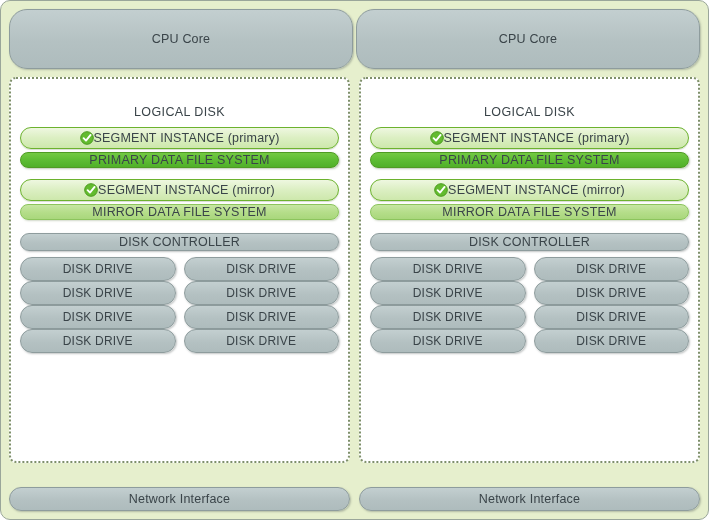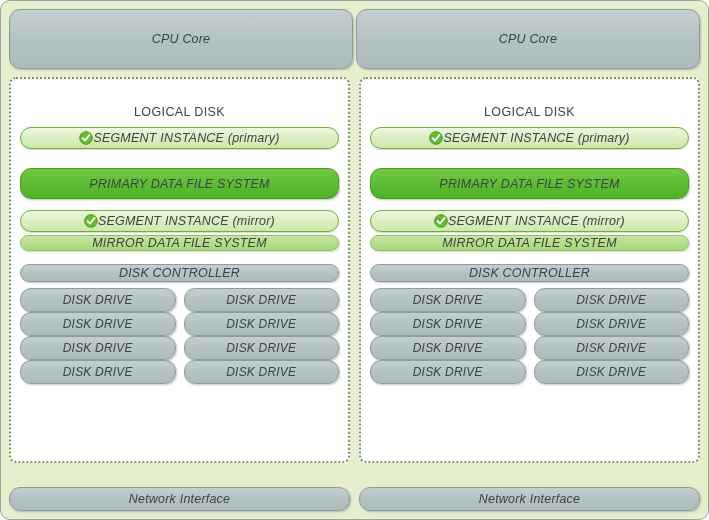--- a/index.html
+++ b/index.html
@@ -31,27 +31,26 @@
     display: flex;
     flex-direction: column;
   }
 
   
   .box {
     box-sizing: border-box;
     display: flex;
     align-items: center;
     justify-content: center;
-    border-radius: 11px;
+    border-radius: 18px;
     font-size: 12.5px;
     color: #3a4449;
     text-align: center;
     letter-spacing: .2px;
     white-space: nowrap;
-    font-style: italic;
   }
 
   
   .hw {
     background: linear-gradient(180deg, #c3cfd0 0%, #b4c1c2 55%, #aebcbd 100%);
     border: 1px solid #8e9c9d;
     box-shadow: 1px 1px 2px rgba(80,90,90,.35);
   }
 
   
@@ -102,25 +101,25 @@
     background: linear-gradient(180deg, #eef7e0 0%, #dcefc3 48%, #cde8ac 100%);
     border: 1px solid #6cb22e;
     box-shadow: 0 1px 1px rgba(120,140,100,.3);
     position: relative;
   }
   .seg-label { display: inline-flex; align-items: center; }
 
   .ok-icon { width: 14px; height: 14px; flex: none; display: block; }
 
   .fs-primary {
-    height: 31px;
+    height: 16px;
     background: linear-gradient(180deg, #73c943 0%, #5cbb32 55%, #50b029 100%);
     border: 1px solid #4f9b23;
     box-shadow: 1px 1px 2px rgba(90,120,70,.4);
-    margin-top: 19px;
+    margin-top: 3px;
   }
   .fs-mirror {
     height: 16px;
     background: linear-gradient(180deg, #c6e6a2 0%, #b4dd89 55%, #a9d77c 100%);
     border: 1px solid #8cc45d;
     box-shadow: 1px 1px 2px rgba(120,140,100,.35);
     margin-top: 3px;
   }
 
   .gap-mid { height: 11px; flex: none; }

